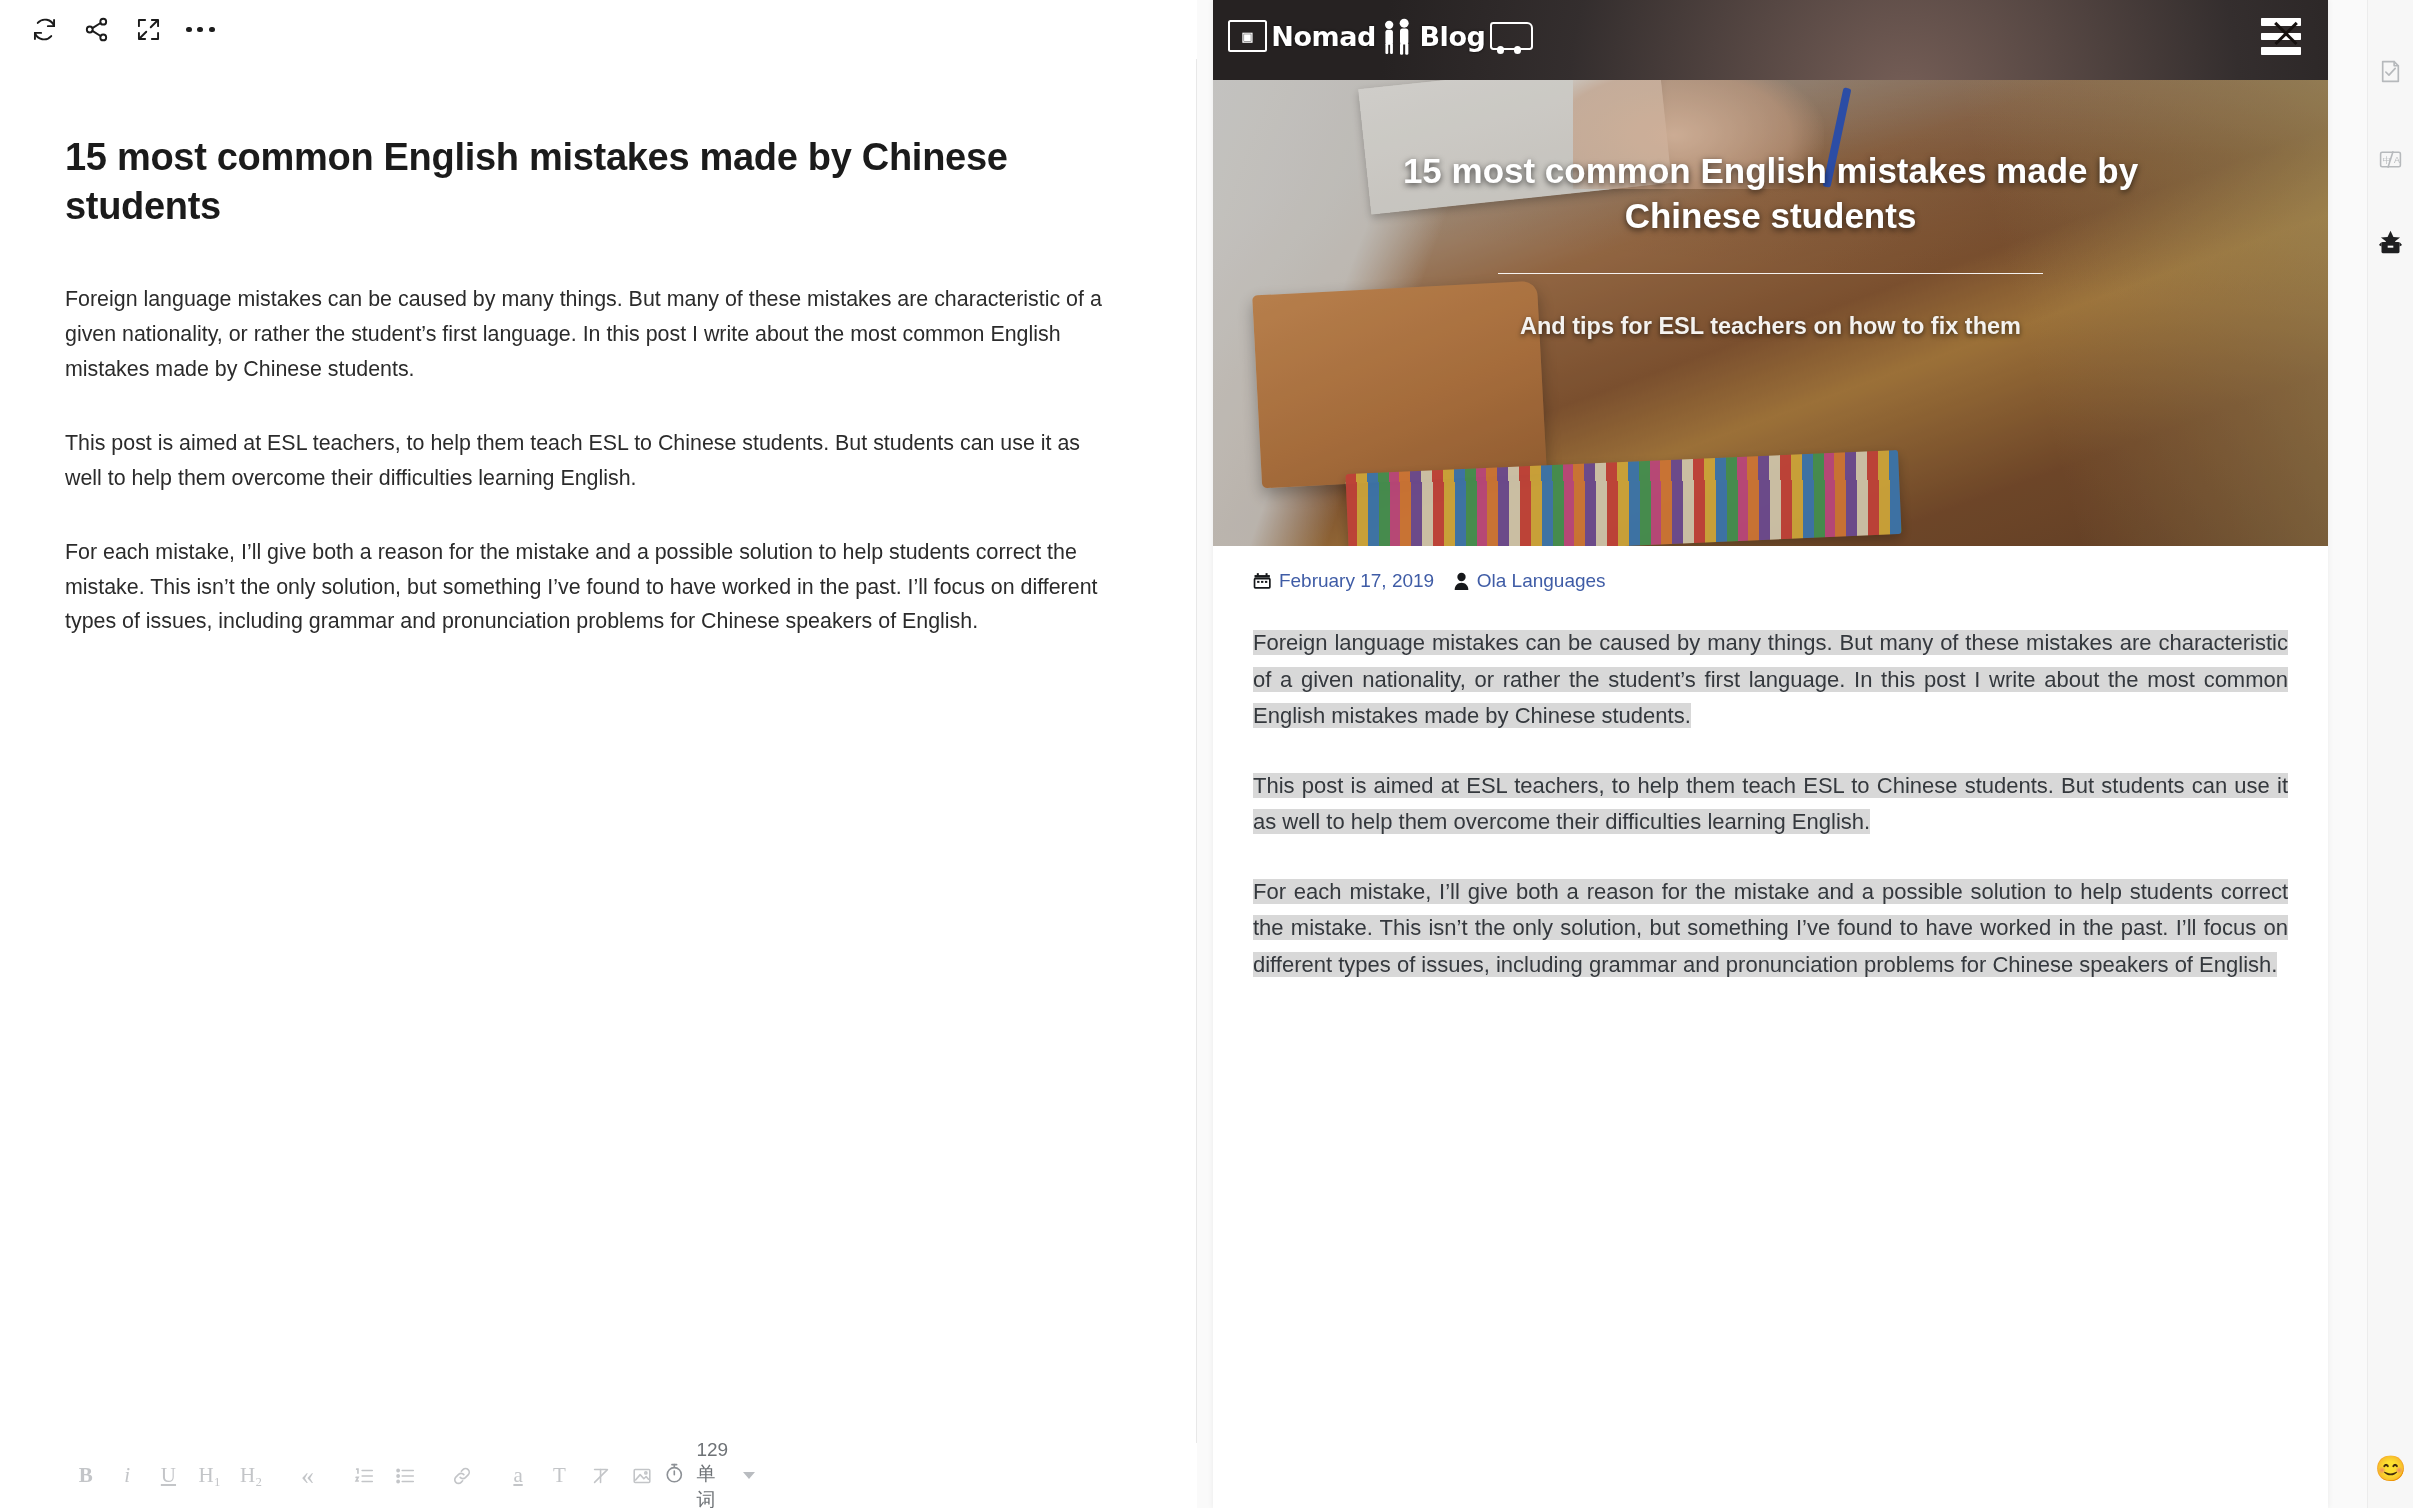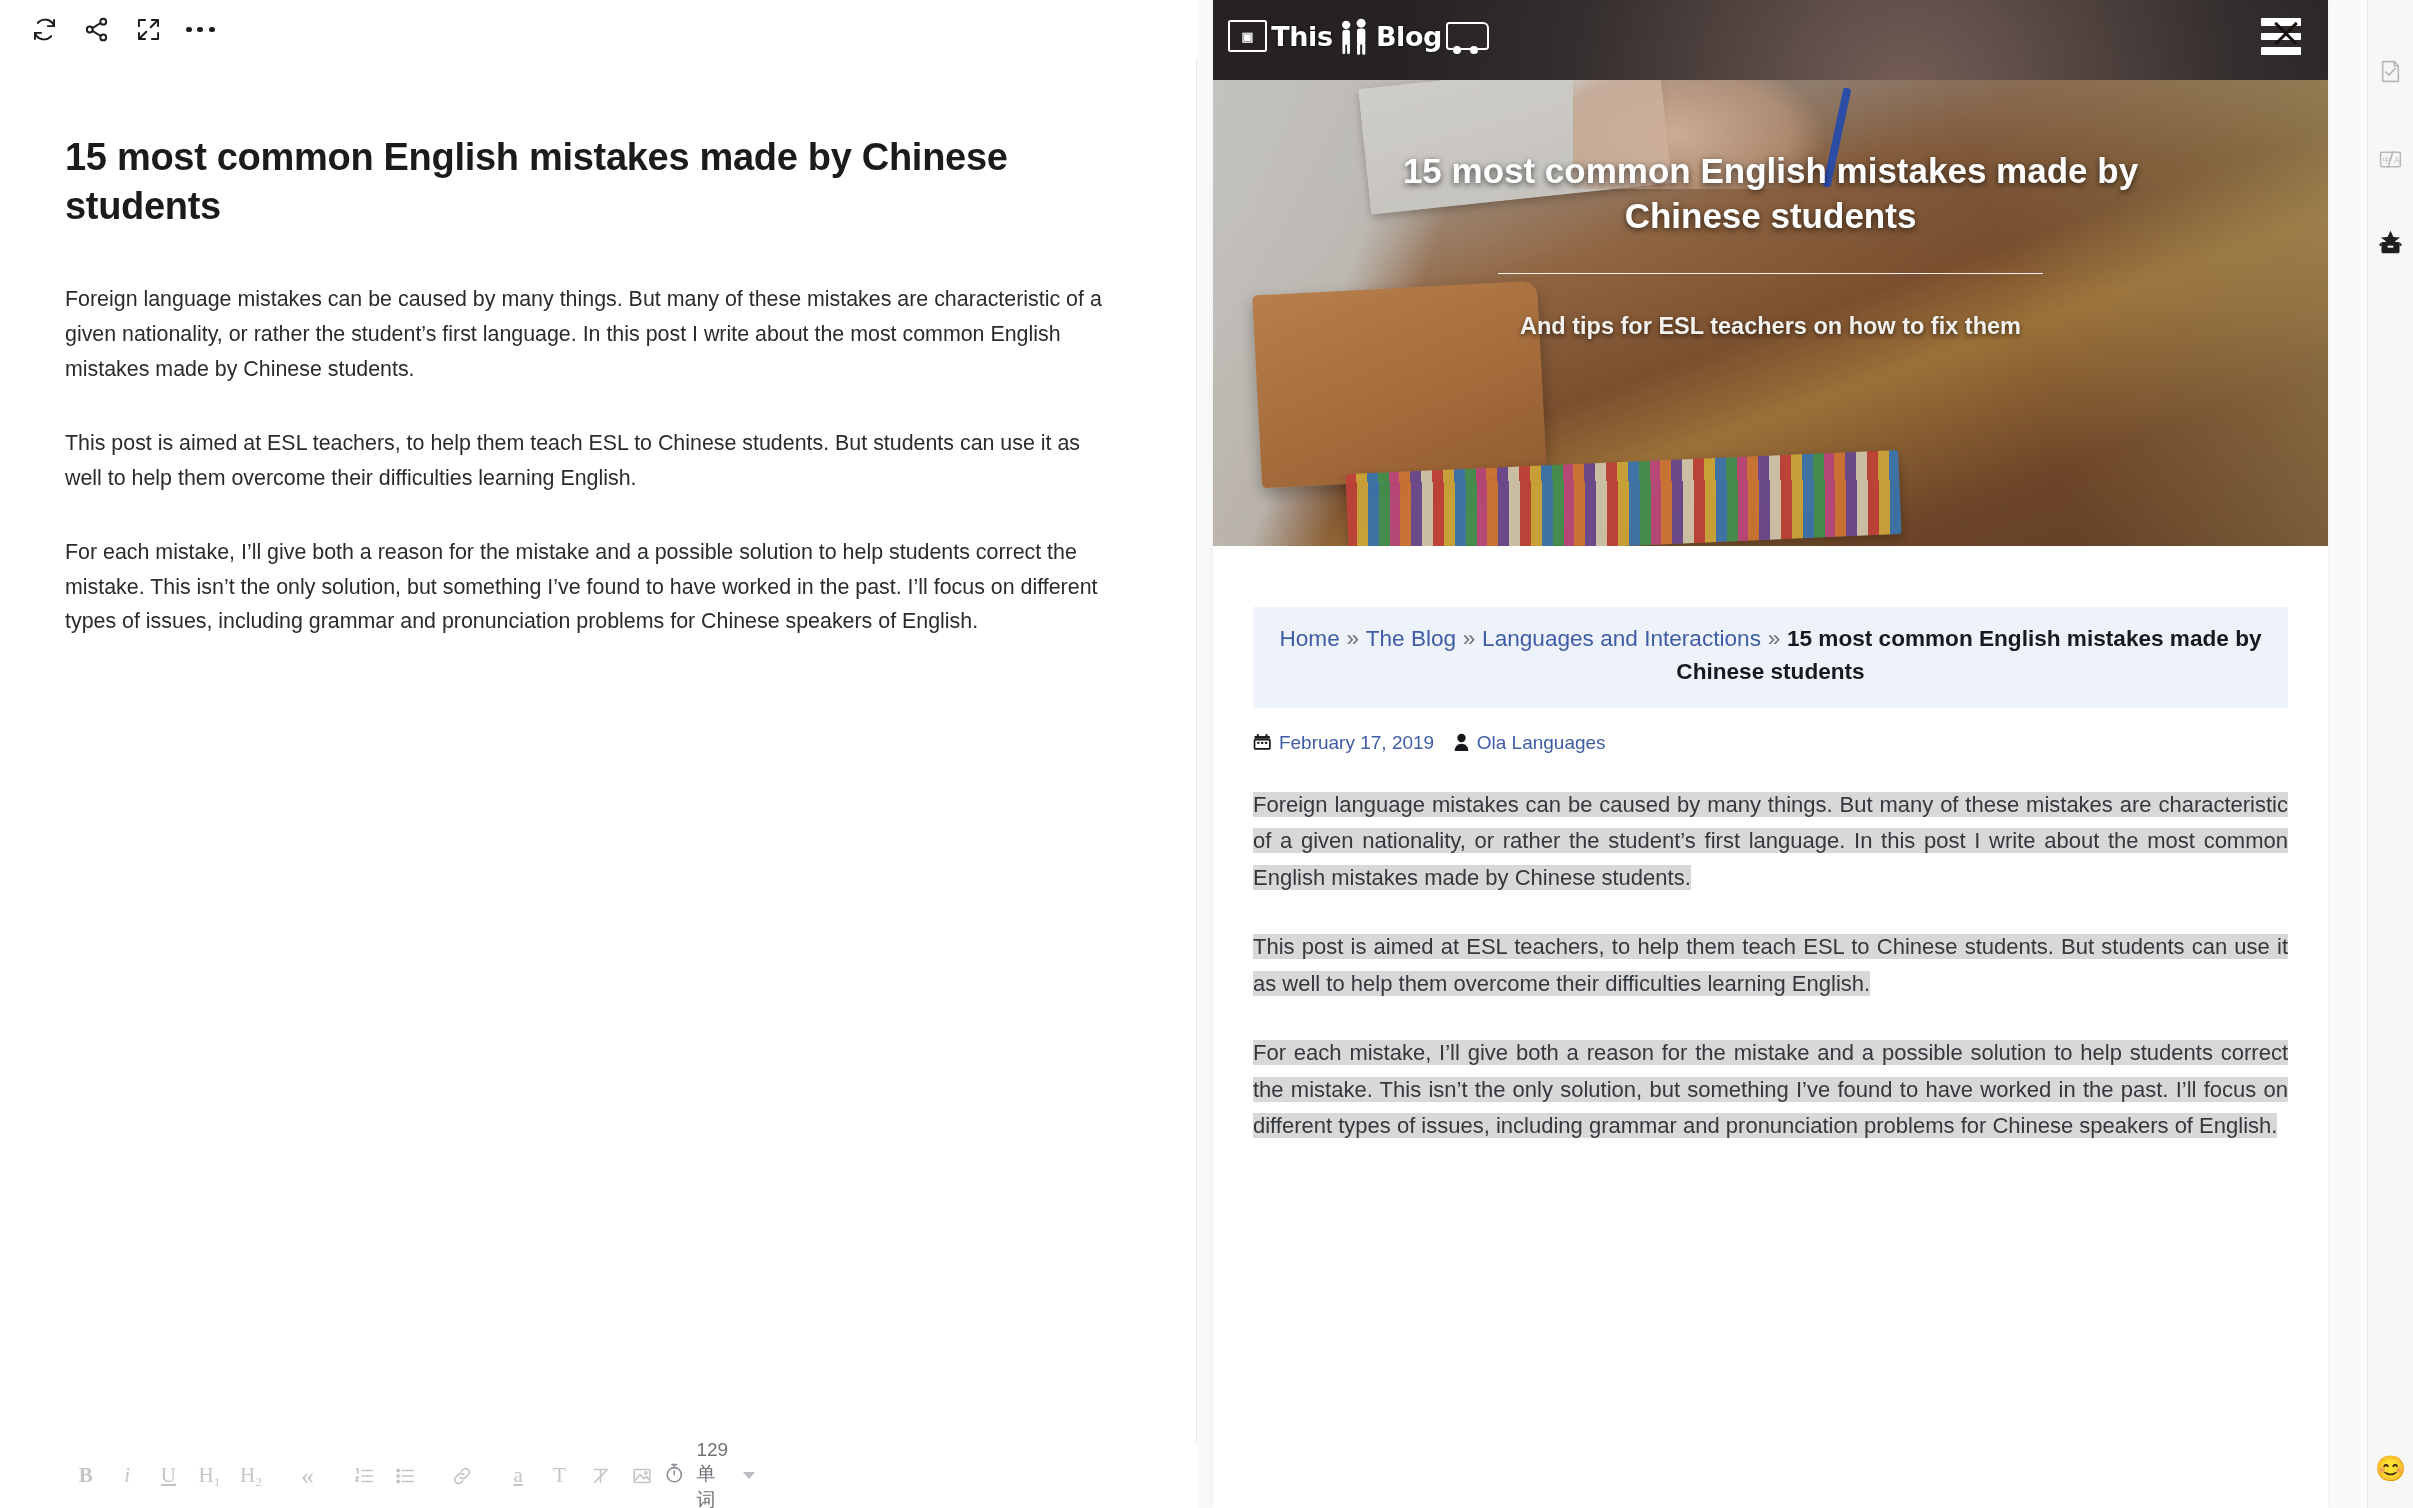--- a/index.html
+++ b/index.html
@@ -338,21 +338,21 @@
     </div>
   </div>
 
   <div class="preview-pane">
     <div class="site">
 
       <div class="site-header">
         <div class="hdrphoto"></div>
         <div class="logo">
           <span class="logo-badge">▣</span>
-          <span class="logo-word">This</span>
+          <span class="logo-word">Nomad</span>
           <span class="logo-people">
             <svg width="35" height="39" viewBox="0 0 42 46" fill="#ffffff">
               <circle cx="11" cy="9" r="5"></circle>
                 <rect x="6.5" y="15" width="9" height="18" rx="3"></rect>
               <rect x="6.5" y="31" width="3.4" height="13" rx="1.4"></rect>
                 <rect x="12.1" y="31" width="3.4" height="13" rx="1.4"></rect>
               <circle cx="29" cy="7" r="5.4"></circle>
                 <rect x="24" y="13.5" width="10" height="19" rx="3"></rect>
               <rect x="24" y="31" width="3.8" height="14" rx="1.6"></rect>
                 <rect x="30.2" y="31" width="3.8" height="14" rx="1.6"></rect>
@@ -380,23 +380,20 @@
         <div class="overlay"></div>
         <div class="hero-text">
           <h2 class="hero-title">15 most common English mistakes made by Chinese students</h2>
           <div class="hero-rule"></div>
           <div class="hero-sub">And tips for ESL teachers on how to fix them</div>
         </div>
       </div>
 
       <div class="content">
 
-        <div class="breadcrumb">
-          <a>Home</a><span class="sep">»</span><a>The Blog</a><span class="sep">»</span><a>Languages and Interactions</a><span class="sep">»</span><span class="current">15 most common English mistakes made by Chinese students</span>
-        </div>
 
         <div class="postmeta">
           <span class="mi">
             <span class="glyph">
               <svg width="18.4" height="18.4" viewBox="0 0 24 24" fill="#16181b">
                 <rect x="2" y="4" width="20" height="3.4"></rect>
                   <rect x="2" y="8.6" width="20" height="12" rx="1" fill="none" stroke="#16181b" stroke-width="2.2"></rect>
                 <rect x="5" y="1.5" width="2.6" height="3.5"></rect>
                   <rect x="16.4" y="1.5" width="2.6" height="3.5"></rect>
                 <rect x="5.4" y="11.6" width="3" height="2.6"></rect>

